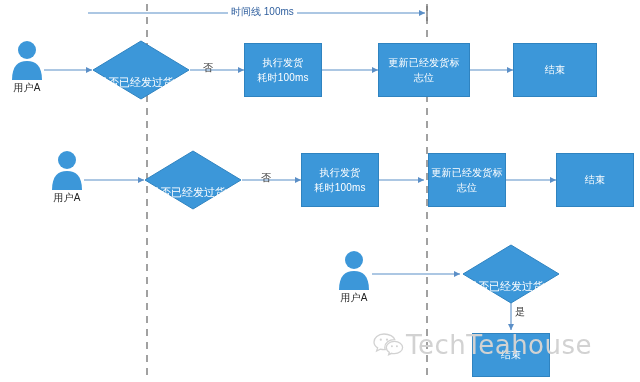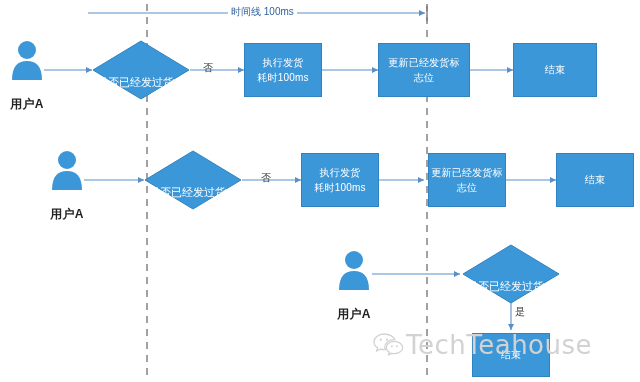--- a/index.html
+++ b/index.html
@@ -52,25 +52,24 @@
     font-size: 11px;
     white-space: nowrap;
   }
   .actor {
     position: absolute;
     width: 46px;
     text-align: center;
   }
   .actor svg { display: block; margin: 0 auto; }
   .actor-label {
-    font-size: 12px;
+    font-size: 10px;
     color: #222222;
-    margin-top: 16px;
+    margin-top: 1px;
     letter-spacing: 0.3px;
-    font-weight: bold;
   }
   .edge-label {
     position: absolute;
     font-size: 10px;
     color: #333333;
     white-space: nowrap;
   }
   .timeline-label {
     position: absolute;
     font-size: 10px;

